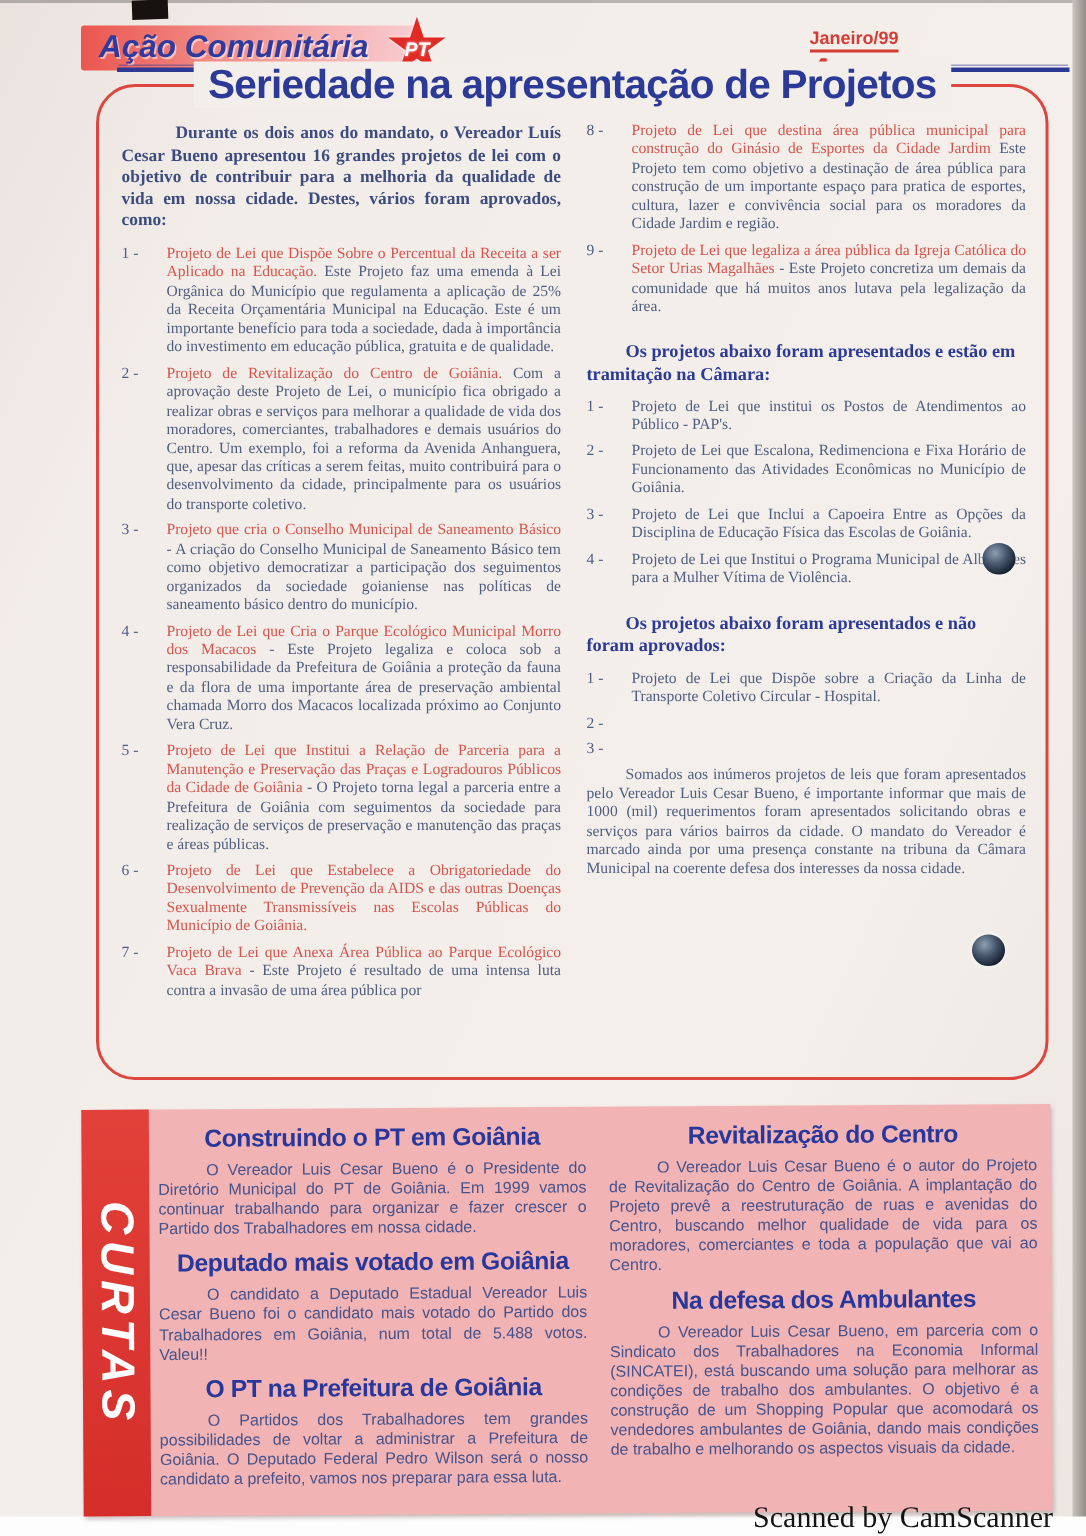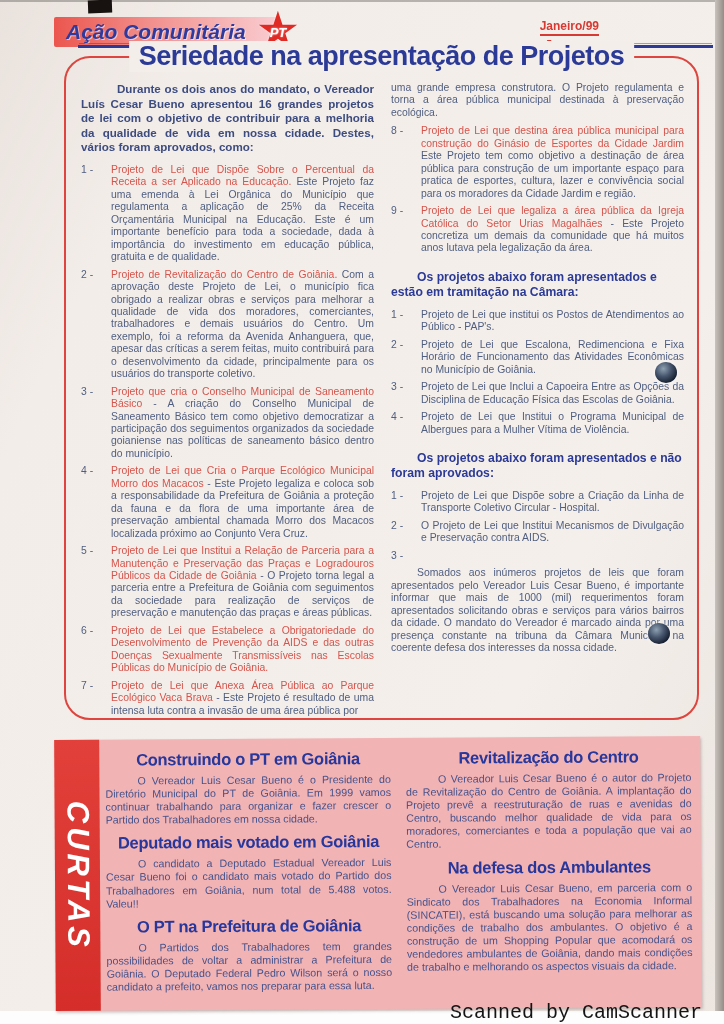--- a/index.html
+++ b/index.html
@@ -37,21 +37,21 @@
   .blue-rule{position:absolute;left:78px;top:45px;width:635px;height:3px;background:#2c3a96;
              box-shadow:0 -3px 0 -1px rgba(44,58,150,.45);}
 
   
   .article-box{position:absolute;left:64px;top:56px;width:631px;height:660px;
                border:2px solid #dd453e;border-radius:26px;}
   .article-title{position:absolute;top:-17px;left:50%;transform:translateX(-50%);
                  margin:0;background:#f3eeea;padding:0 10px;white-space:nowrap;
                  font-size:27px;font-weight:bold;color:#2b3a96;letter-spacing:-.5px;}
   .cols{position:absolute;left:15px;right:13px;top:24px;bottom:8px;display:flex;gap:17px;}
-  .col{flex:1;font-size:10.4px;line-height:12.45px;color:#4f5e80;text-align:justify;}
+  .col{flex:1;font-size:10.4px;line-height:12.45px;color:#4f5e80;text-align:justify;font-family:Liberation Serif, serif;}
   .intro{margin:0 0 9px 0;font-size:11.6px;line-height:14.6px;font-weight:bold;
          color:#3d4c80;text-indent:36px;}
   .proj{display:flex;margin-bottom:5px;}
   .num{flex:0 0 30px;color:#4f5e80;}
   .txt{flex:1;}
   .ptitle{color:#d5544b;}
   .pbody{color:#4f5e80;}
   .body-text{margin:0 0 6px 0;}
   .indent{text-indent:26px;}
   .subhead{margin:15px 0 9px 0;font-size:12.2px;line-height:15px;font-weight:bold;
@@ -66,21 +66,21 @@
                 transform:translate(-50%,-50%) rotate(90deg);
                 font-size:31px;font-weight:bold;font-style:italic;color:#fff;
                 letter-spacing:4px;white-space:nowrap;}
   .curtas-cols{position:absolute;left:51px;right:9px;top:4px;bottom:4px;display:flex;gap:15px;}
   .curtas-col{flex:1;}
   .curtas-head{margin:7px 0 5px 0;font-size:16.5px;font-weight:bold;color:#27379b;
                text-align:center;letter-spacing:-.3px;}
   .curtas-body{margin:0 0 4px 0;font-size:10.7px;line-height:13.1px;color:#46538c;
                text-align:justify;text-indent:32px;}
 
-  .footer{position:absolute;right:22px;bottom:0px;font-family:Liberation Mono, monospace;
+  .footer{position:absolute;right:22px;bottom:0px;font-family:Liberation Serif, serif;
           font-size:20px;color:#141414;}
 </style>
 </head>
 <body>
 
 <div class="page">
 
   <div class="edge-top"></div>
   <div class="mark-topleft"></div>
   <div class="edge-right"></div>
@@ -128,21 +128,20 @@
               <span class="num">6 -</span>
               <div class="txt"><span class="ptitle">Projeto de Lei que Estabelece a Obrigatoriedade do Desenvolvimento de Prevenção da AIDS e das outras Doenças Sexualmente Transmissíveis nas Escolas Públicas do Município de Goiânia. </span></div>
             </div>
             <div class="proj">
               <span class="num">7 -</span>
               <div class="txt"><span class="ptitle">Projeto de Lei que Anexa Área Pública ao Parque Ecológico Vaca Brava </span><span class="pbody">- Este Projeto é resultado de uma intensa luta contra a invasão de uma área pública por</span></div>
             </div>
           </div>
       </div>
       <div class="col">
-        <p class="body-text">uma grande empresa construtora. O Projeto regulamenta e torna a área pública municipal destinada à preservação ecológica.</p>
         <div id="list-col2">
             <div class="proj">
               <span class="num">8 -</span>
               <div class="txt"><span class="ptitle">Projeto de Lei que destina área pública municipal para construção do Ginásio de Esportes da Cidade Jardim </span><span class="pbody">Este Projeto tem como objetivo a destinação de área pública para construção de um importante espaço para pratica de esportes, cultura, lazer e convivência social para os moradores da Cidade Jardim e região.</span></div>
             </div>
             <div class="proj">
               <span class="num">9 -</span>
               <div class="txt"><span class="ptitle">Projeto de Lei que legaliza a área pública da Igreja Católica do Setor Urias Magalhães </span><span class="pbody">- Este Projeto concretiza um demais da comunidade que há muitos anos lutava pela legalização da área.</span></div>
             </div>
           </div>
@@ -166,21 +165,20 @@
             </div>
           </div>
         <p class="subhead">Os projetos abaixo foram apresentados e não foram aprovados:</p>
         <div id="list-nao-aprovados">
             <div class="proj">
               <span class="num">1 -</span>
               <div class="txt"><span class="pbody">Projeto de Lei que Dispõe sobre a Criação da Linha de Transporte Coletivo Circular - Hospital.</span></div>
             </div>
             <div class="proj">
               <span class="num">2 -</span>
-              <div class="txt"><span class="pbody">O Projeto de Lei que Institui Mecanismos de Divulgação e Preservação contra AIDS.</span></div>
             </div>
             <div class="proj">
               <span class="num">3 -</span>
             </div>
           </div>
         <p class="body-text indent">Somados aos inúmeros projetos de leis que foram apresentados pelo Vereador Luis Cesar Bueno, é importante informar que mais de 1000 (mil) requerimentos foram apresentados solicitando obras e serviços para vários bairros da cidade. O mandato do Vereador é marcado ainda por uma presença constante na tribuna da Câmara Municipal na coerente defesa dos interesses da nossa cidade.</p>
       </div>
     </div>
   </section>
 

